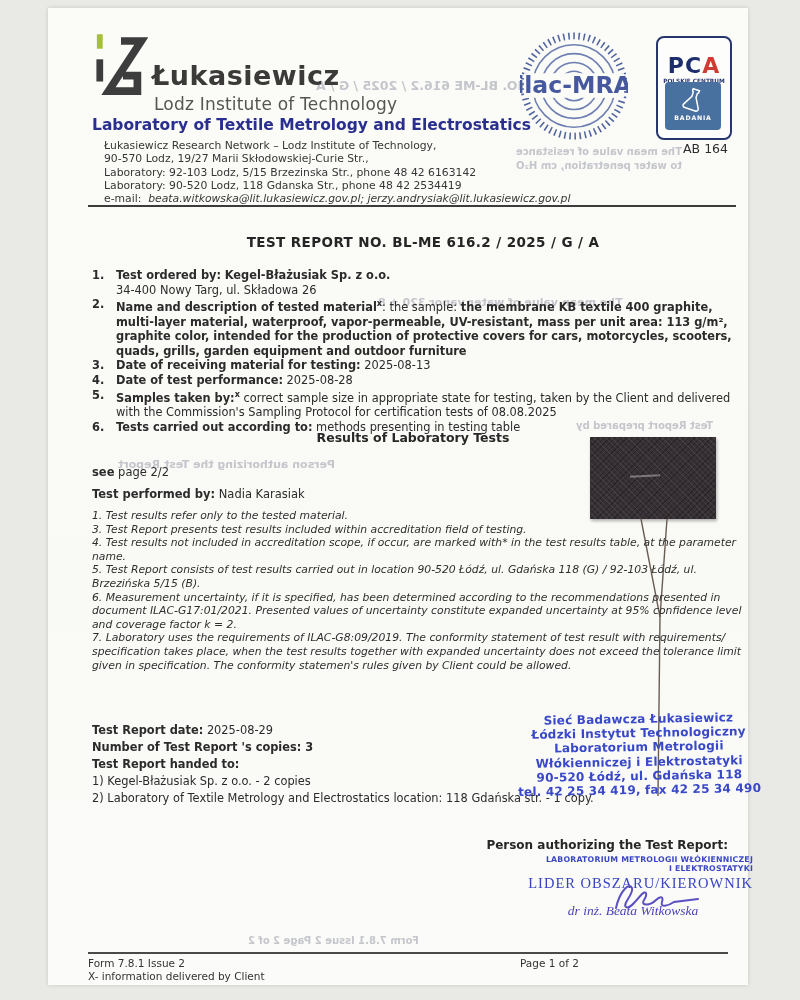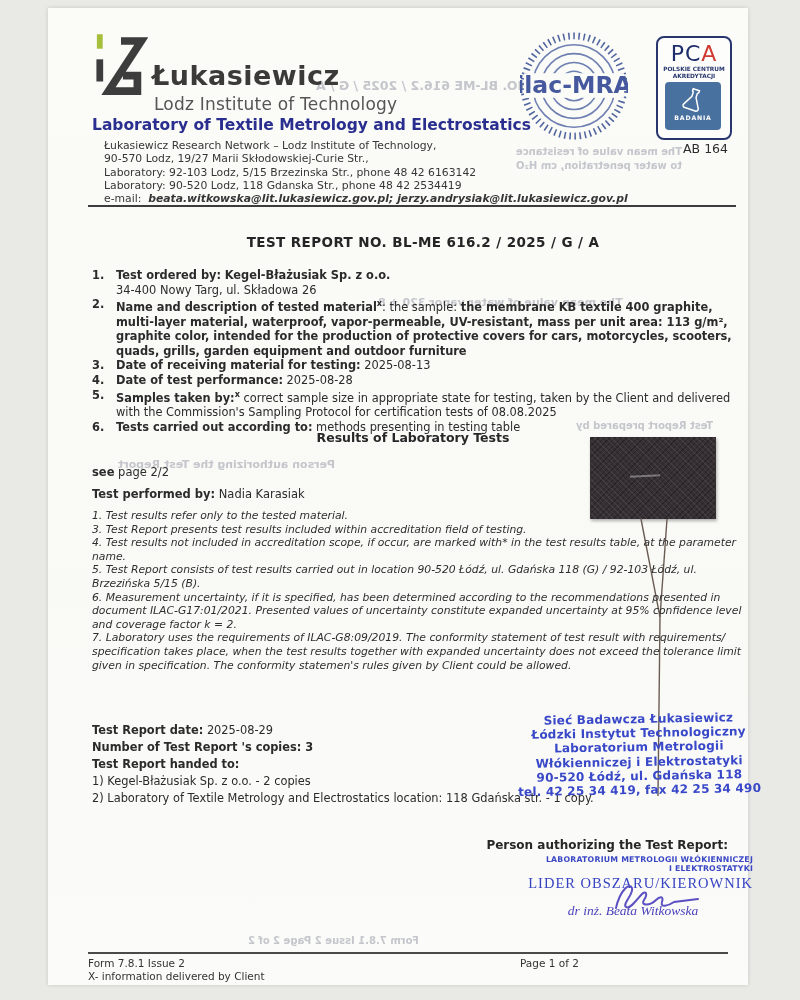--- a/index.html
+++ b/index.html
@@ -7,21 +7,21 @@
   .scan{position:relative;width:800px;height:1000px;background:#e9e9e6;}
   .paper{position:absolute;left:48px;top:8px;width:700px;height:977px;
     background:linear-gradient(180deg,#fbfbf8 0%,#f9f9f6 60%,#fbfbf9 100%);
     box-shadow:0 0 4px rgba(0,0,0,.15);}
   .abs{position:absolute;}
   
   .brand-name{position:absolute;left:104px;top:52px;font-size:27px;font-weight:bold;color:#3b3a39;letter-spacing:.5px;}
   .brand-sub{position:absolute;left:106px;top:86px;font-size:17px;color:#565554;letter-spacing:.2px;}
   .lab-name{position:absolute;left:44px;top:108px;font-size:15.5px;font-weight:bold;color:#2a2f8f;}
   .addr{position:absolute;left:56px;top:131px;font-size:10.8px;line-height:13.3px;color:#363636;}
-  .addr i{font-style:italic;font-weight:bold;}
+  .addr i{font-style:italic;}
   .rule{position:absolute;left:40px;top:197px;width:648px;height:2px;background:#3c3c3c;}
   
   .rpt-title{position:absolute;left:40px;top:226px;width:670px;text-align:center;
     font-size:13.5px;font-weight:bold;color:#252525;letter-spacing:.4px;}
   
   .items{position:absolute;left:44px;top:260px;width:654px;font-size:11.4px;line-height:14.6px;color:#2b2b2b;}
   .item{position:relative;padding-left:24px;}
   .item .num{position:absolute;left:0;font-weight:bold;}
   .b{font-weight:bold;}
   sup.x{font-size:8px;font-weight:bold;vertical-align:super;}
@@ -55,21 +55,21 @@
     background-image:
       repeating-linear-gradient(45deg, rgba(255,255,255,.07) 0 1px, transparent 1px 4px),
       repeating-linear-gradient(-45deg, rgba(0,0,0,.25) 0 1px, transparent 1px 4px);
     box-shadow:1px 2px 3px rgba(0,0,0,.3);}
   .swatch .slit{position:absolute;left:40px;top:38px;width:30px;height:2px;background:rgba(255,255,255,.35);transform:rotate(-3deg);}
   .threads{position:absolute;left:585px;top:508px;width:60px;height:285px;}
   
   .ilac{position:absolute;left:472px;top:24px;width:108px;height:108px;}
   .pca-box{position:absolute;left:608px;top:28px;width:72px;height:100px;border:2px solid #27376e;border-radius:8px;
     background:#fdfdfc;text-align:center;}
-  .pca-word{font-size:22px;font-weight:normal;color:#1e2d6b;line-height:24px;margin-top:4px;letter-spacing:1px;}
+  .pca-word{font-size:22px;font-weight:bold;color:#1e2d6b;line-height:24px;margin-top:16px;letter-spacing:1px;}
   .pca-word .pa{color:#cf3b32;}
   .pca-sub{font-size:5.8px;font-weight:bold;color:#27376e;line-height:6.6px;}
   .pca-inner{position:absolute;left:7px;top:44px;width:56px;height:48px;background:#49719f;border-radius:4px;}
   .pca-inner svg{display:block;margin:4px auto 0;}
   .badania{font-size:6.2px;font-weight:bold;color:#fff;letter-spacing:.8px;}
   .ab{position:absolute;left:608px;top:133px;width:72px;text-align:right;font-size:12.5px;color:#2c2c2c;}
   
   .bleed{position:absolute;color:#c4c6cc;font-weight:bold;transform:scaleX(-1);filter:blur(.5px);white-space:nowrap;}
 </style>
 </head>

